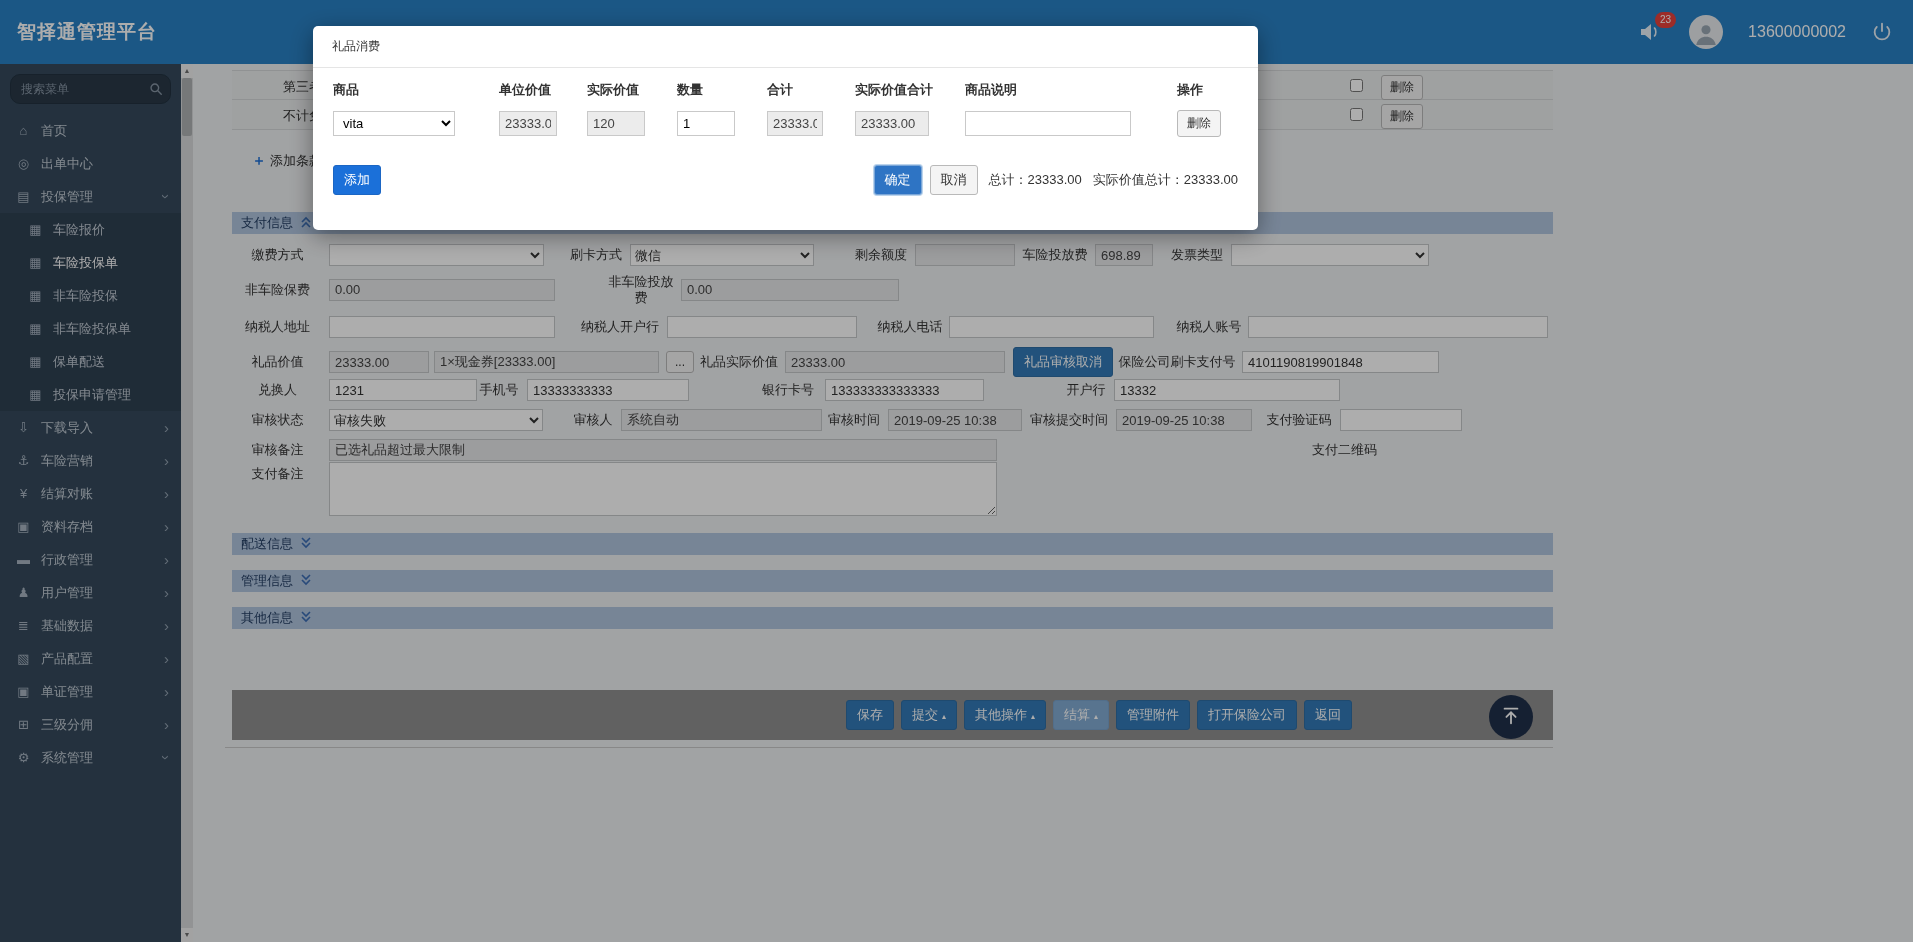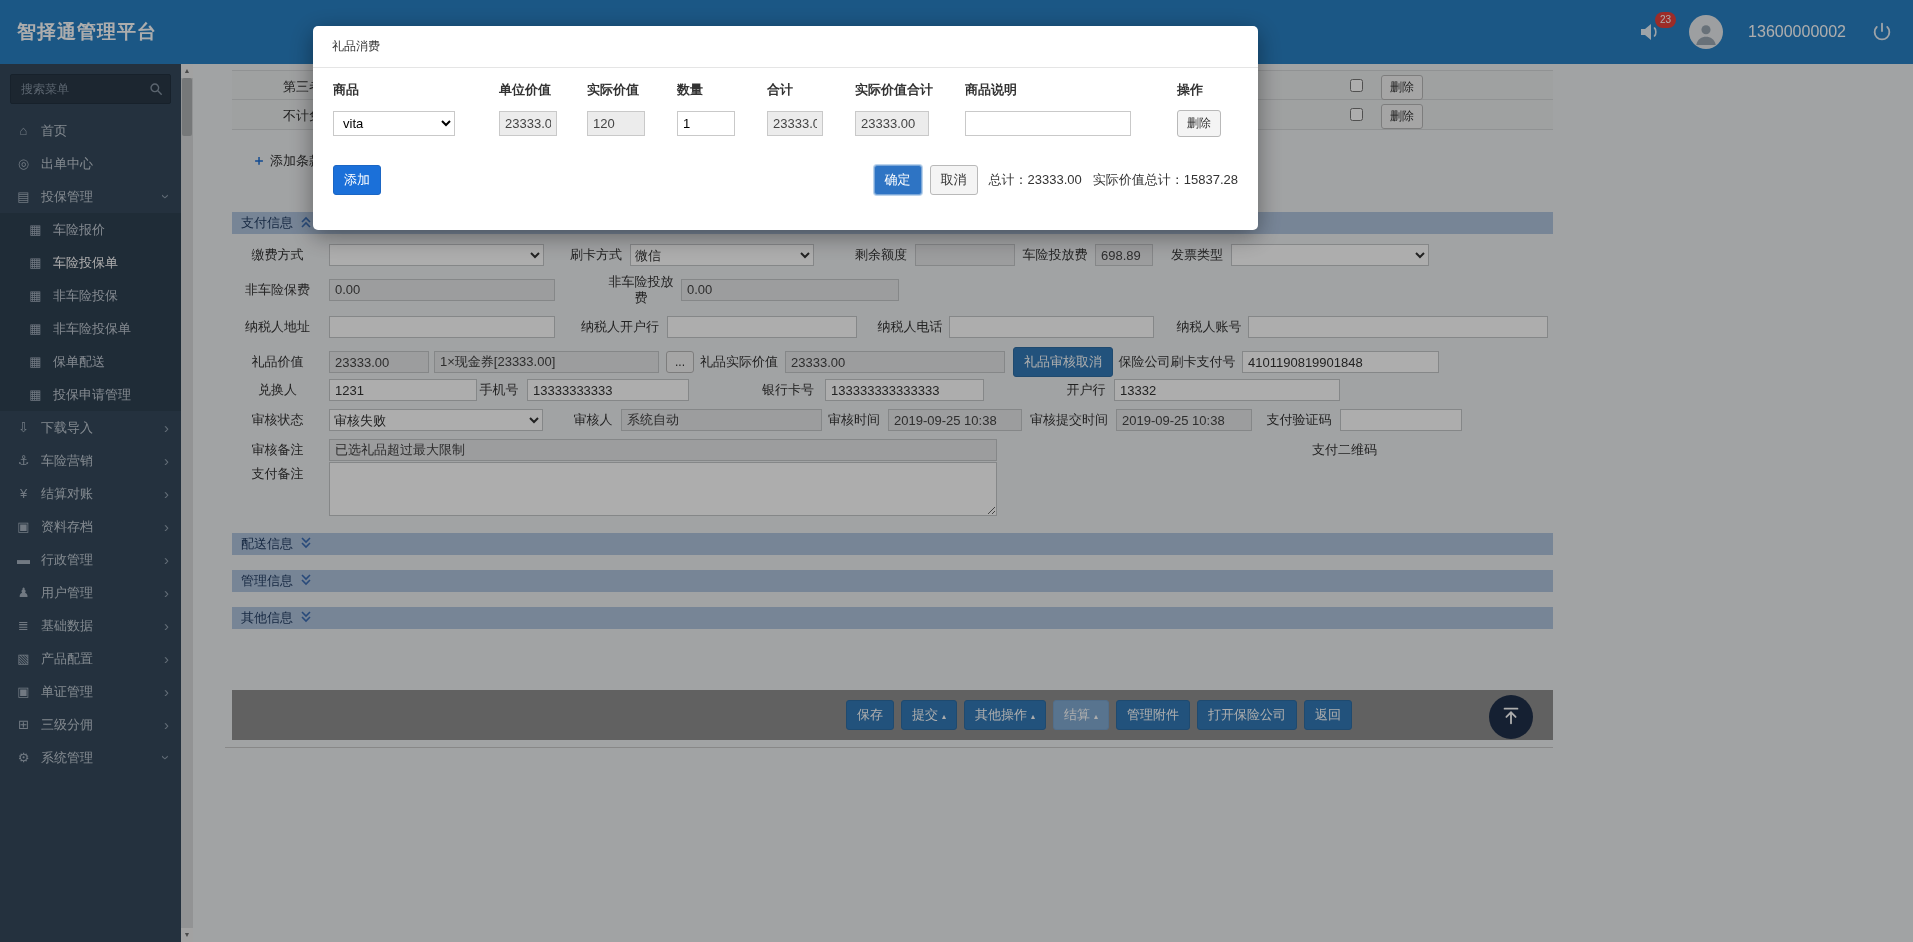--- a/index.html
+++ b/index.html
@@ -13,21 +13,21 @@
   .hdr-title { color:#fff; font-size:19px; font-weight:600; margin-left:17px; letter-spacing:1px; }
   .hdr-right { position:absolute; right:20px; top:0; height:64px; display:flex; align-items:center; gap:25px; }
   .noti { position:relative; width:26px; height:24px; cursor:pointer; }
   .badge { position:absolute; top:-8px; right:-12px; background:#e8413c; color:#fff; font-size:10px; line-height:1; padding:3px 5px; border-radius:9px; }
   .avatar { width:34px; height:34px; border-radius:50%; background:#e7ebee; display:flex; align-items:flex-end; justify-content:center; overflow:hidden; }
   .uname { color:#fff; font-size:16px; }
   .pwr { width:22px; height:22px; cursor:pointer; }
   
   .sb { position:absolute; left:0; top:64px; width:181px; height:878px; background:#35495c; }
   .sb-search { margin:10px; position:relative; }
-  .sb-search input { width:161px; height:30px; background:#2a3948; border:1px solid #223240; border-radius:2px; color:#aab6c2; font-size:12px; padding:0 42px 0 10px; outline:none; }
+  .sb-search input { width:161px; height:30px; background:#2a3948; border:1px solid #223240; border-radius:10px; color:#aab6c2; font-size:12px; padding:0 42px 0 10px; outline:none; }
   .sb-search input::placeholder { color:#8795a4; }
   .s-ic { position:absolute; right:8px; top:8px; }
   .menu { margin-top:4px; }
   .mi { height:33px; display:flex; align-items:center; padding:0 12px 0 15px; color:#c2cbd4; font-size:13px; cursor:pointer; }
   .mi-ic { width:17px; margin-right:9px; font-size:13px; text-align:center; color:#a7b3c0; }
   .mi-lb { flex:1; white-space:nowrap; }
   .mi-ch { color:#93a1b0; font-size:15px; line-height:1; display:inline-block; }
   .mi-ch.down { transform:rotate(90deg); }
   .sub { background:rgba(0,0,0,0.10); }
   .sub .mi { padding-left:27px; }
@@ -408,15 +408,15 @@
       <span class="c6"><input class="m-in m-ro" style="width: 74px;" value="23333.00"></span>
       <span class="c7"><input class="m-in" style="width: 166px;" value=""></span>
       <span class="c8"><button class="btn btn-default" style="padding:4px 9px">删除</button></span>
     </div>
   </div>
   <div class="m-foot">
     <button class="btn btn-primary m-add">添加</button>
     <button class="btn btn-primary m-ok">确定</button>
     <button class="btn btn-default m-cancel">取消</button>
     <span class="m-sum">总计：23333.00</span>
-    <span class="m-sum">实际价值总计：15837.28</span>
+    <span class="m-sum">实际价值总计：23333.00</span>
   </div>
 </div>
 
 </body></html>

